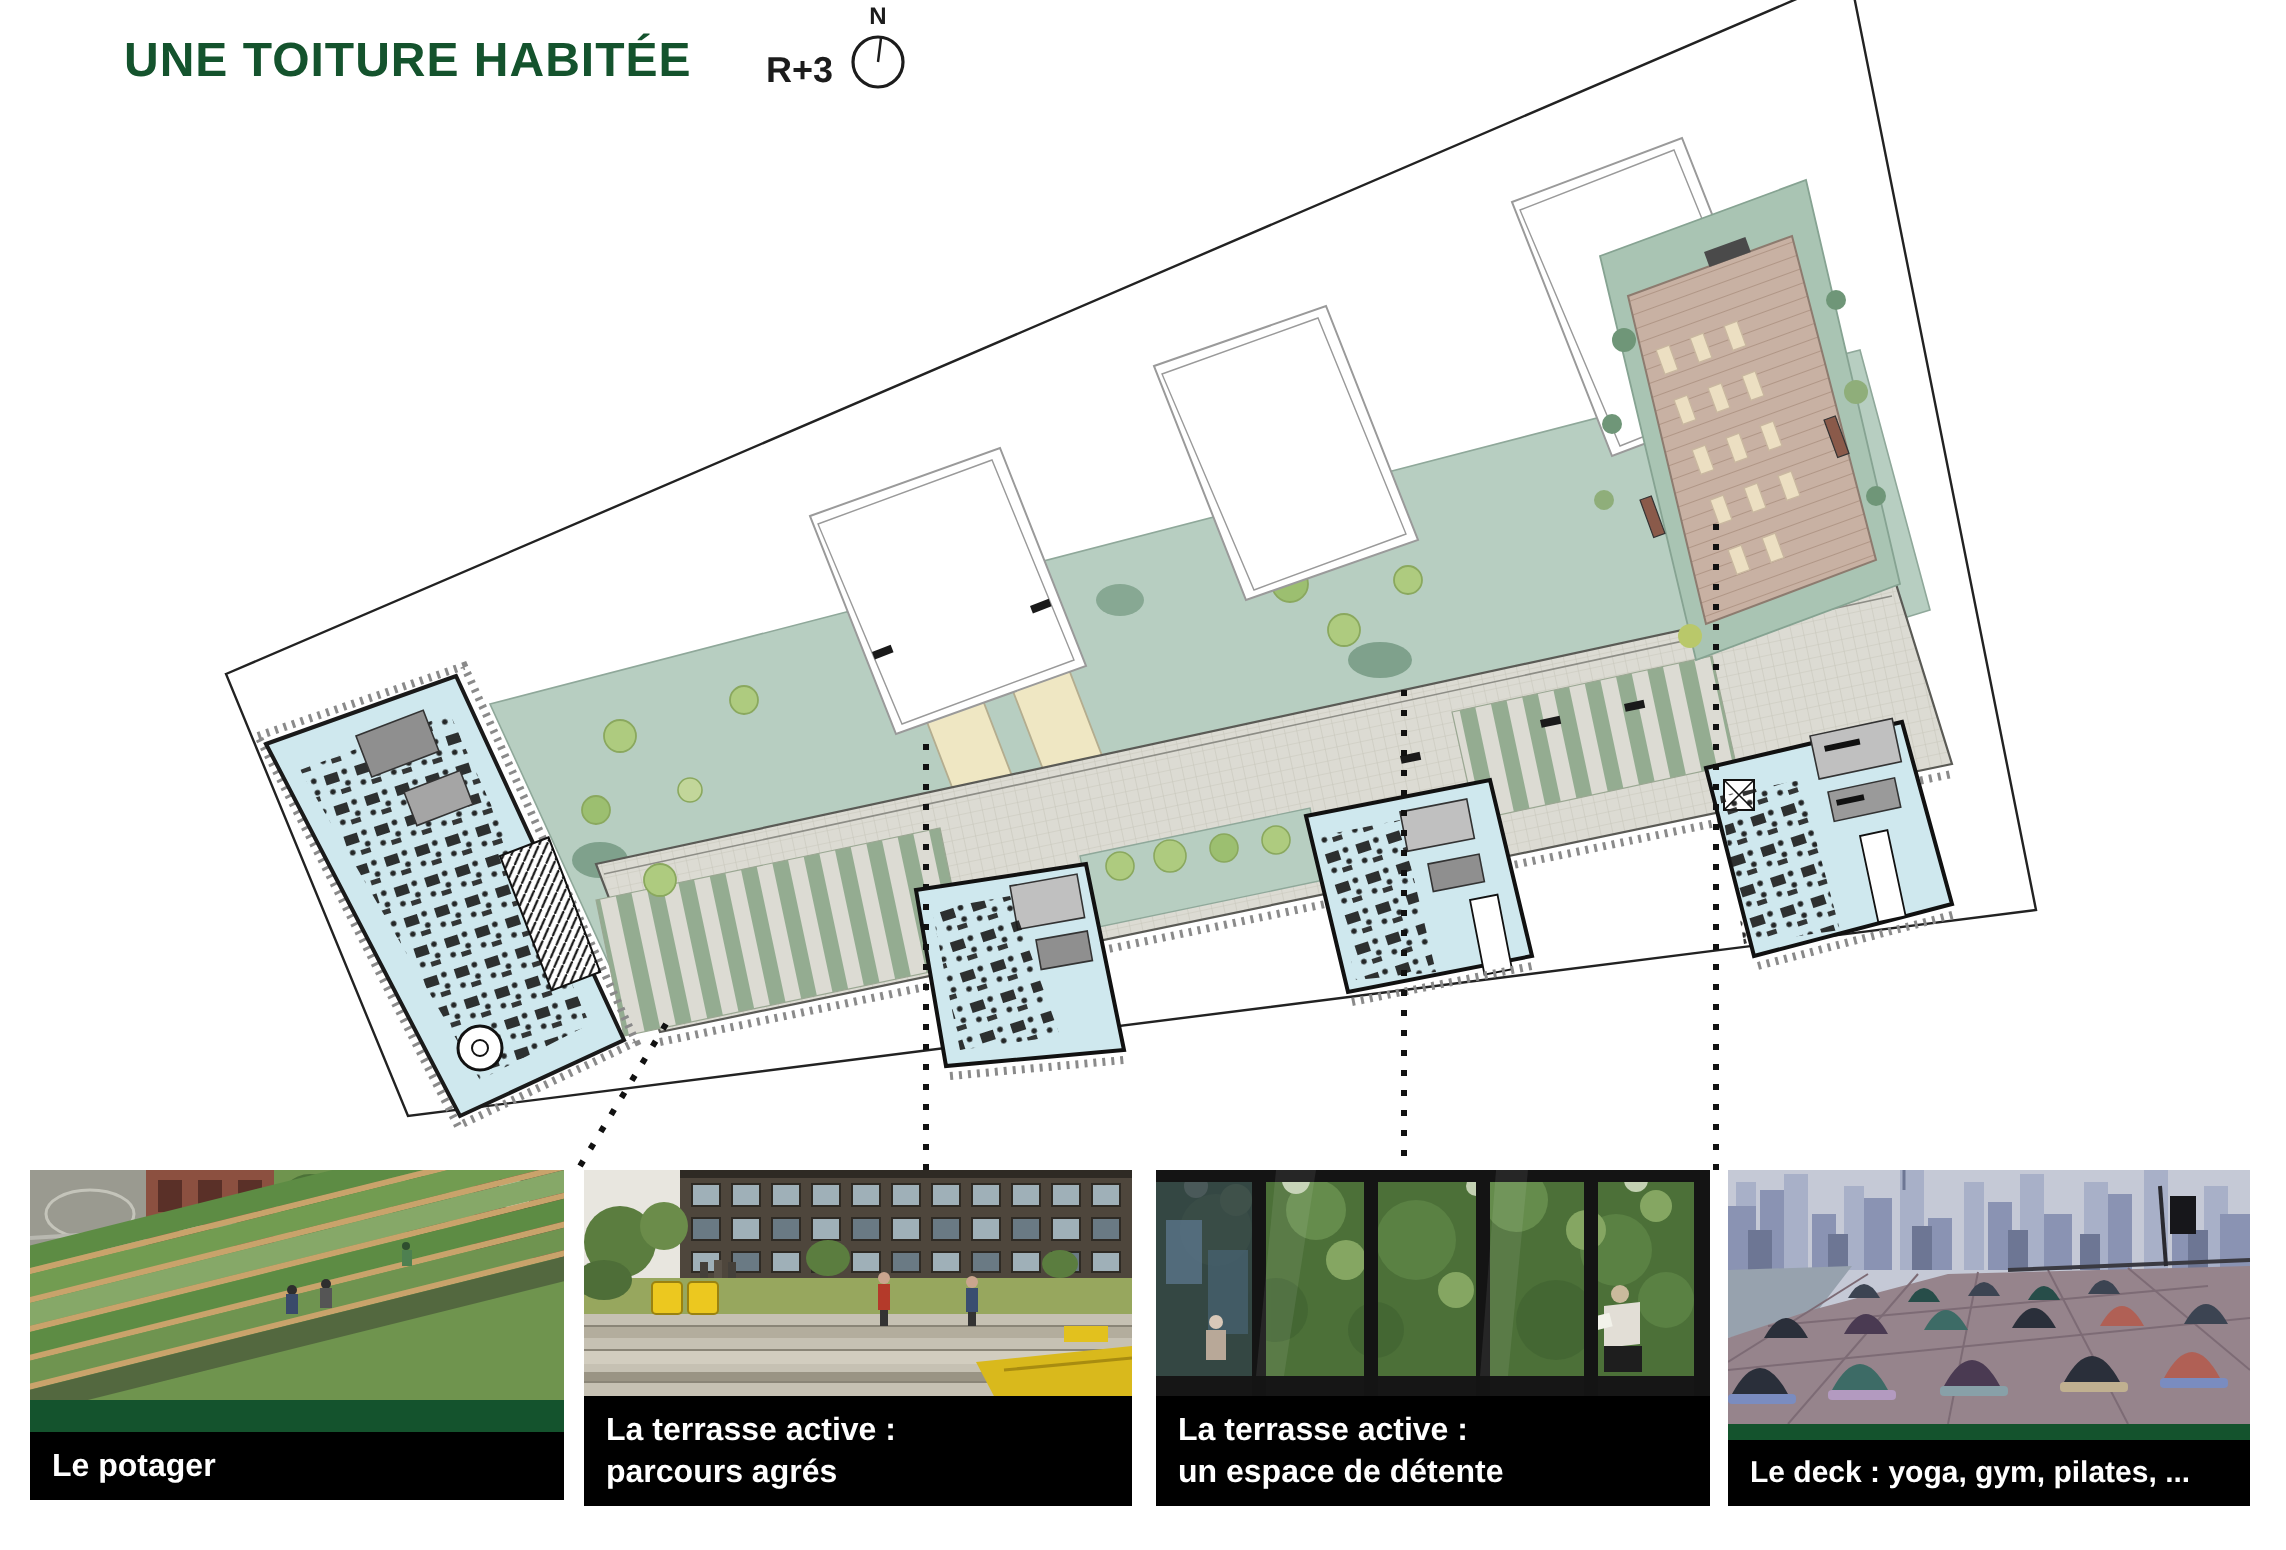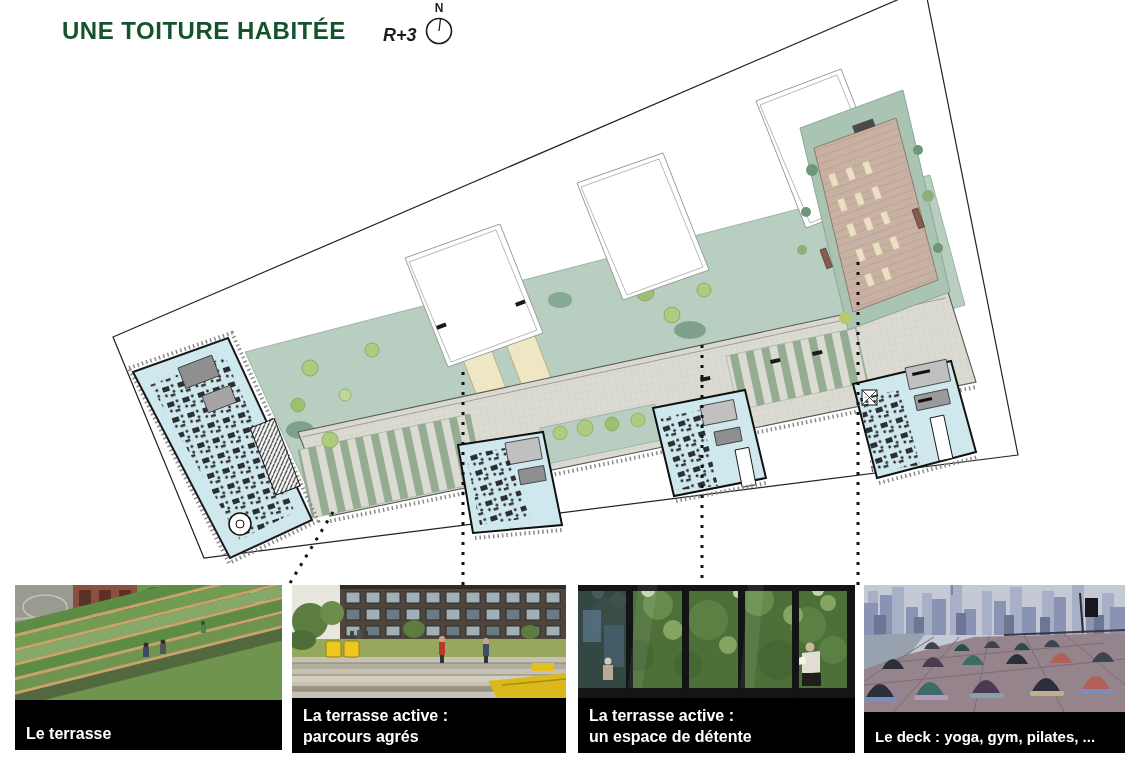--- a/index.html
+++ b/index.html
@@ -6,26 +6,26 @@
   body{
     position:relative;width:1143px;height:775px;overflow:hidden;
     font-family:"Liberation Sans", sans-serif;
   }
   .page-title{
     position:absolute;left:62px;top:17px;
     font-size:24px;font-weight:bold;letter-spacing:.5px;color:#14532d;
   }
   .level-label{
     position:absolute;left:383px;top:25px;
-    font-size:18px;font-weight:bold;color:#1c1c1c;font-style:italic;
+    font-size:18px;font-weight:bold;color:#1c1c1c;
   }
   .north{position:absolute;left:422px;top:2px;width:34px;text-align:center;}
   .north .n-label{display:block;font-size:12px;font-weight:bold;color:#1c1c1c;line-height:12px;}
   .plan-svg{position:absolute;left:0;top:0;}
-  .photo{position:absolute;background:#000000;}
+  .photo{position:absolute;background:#14532d;}
   .photo svg{display:block;}
   .caption{
     position:absolute;left:0;right:0;bottom:0;top:auto;
     background:#000;color:#fff;
     font-weight:bold;font-size:16px;line-height:1.32;
     padding:7px 11px 6px 11px;white-space:pre-line;
   }
   .photo4 .caption{font-size:15px;}
   .p1{left:15px;top:585px;width:267px;height:165px;}
   .p2{left:292px;top:585px;width:274px;height:168px;}
@@ -246,21 +246,21 @@
         <rect x="-30" y="107" width="330" height="3" fill="#c9a36b"></rect>
       <rect x="-30" y="110" width="330" height="12" fill="#53683f"></rect>
     </g>
     <circle cx="131" cy="60" r="2.5" fill="#2e2e2e"></circle>
       <rect x="128" y="62" width="6" height="10" fill="#3a4a6a"></rect>
     <circle cx="148" cy="57" r="2.5" fill="#2e2e2e"></circle>
       <rect x="145" y="59" width="6" height="10" fill="#555555"></rect>
     <circle cx="188" cy="38" r="2" fill="#2e4e2e"></circle>
       <rect x="186" y="40" width="5" height="8" fill="#4e8050"></rect>
   </svg>
-  <div class="caption">Le terrasse</div>
+  <div class="caption">Le potager</div>
 </div>
 
 <div class="photo p2 photo2">
   <svg width="274" height="115" viewBox="0 0 274 115">
     <rect width="274" height="115" fill="#e8e6df"></rect>
     <rect x="48" y="0" width="226" height="54" fill="#4e463c"></rect>
     <rect x="48" y="0" width="226" height="4" fill="#2e2a24"></rect>
     <g fill="#9fb0b8" stroke="#2e2a24" stroke-width="1">
       <rect x="54" y="7" width="14" height="11"></rect>
         <rect x="74" y="7" width="14" height="11"></rect>

